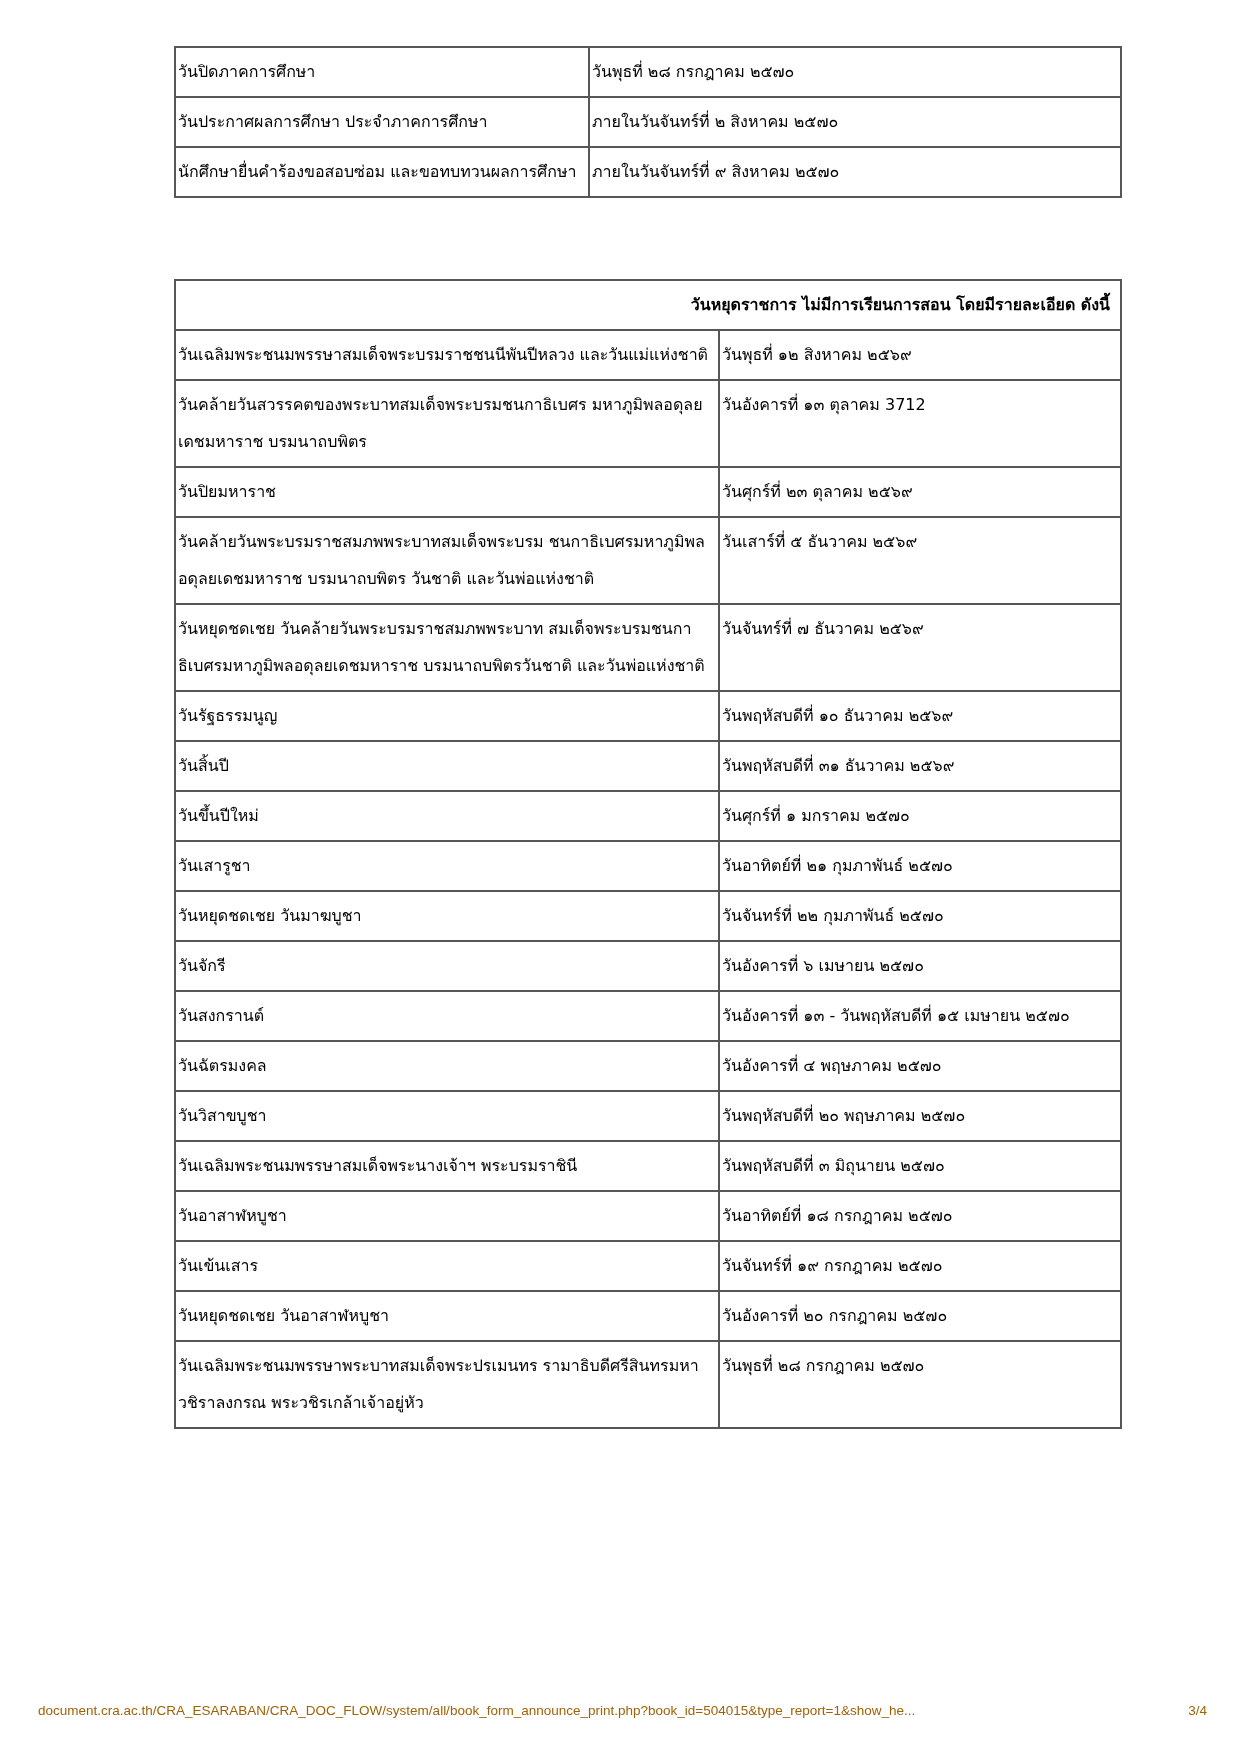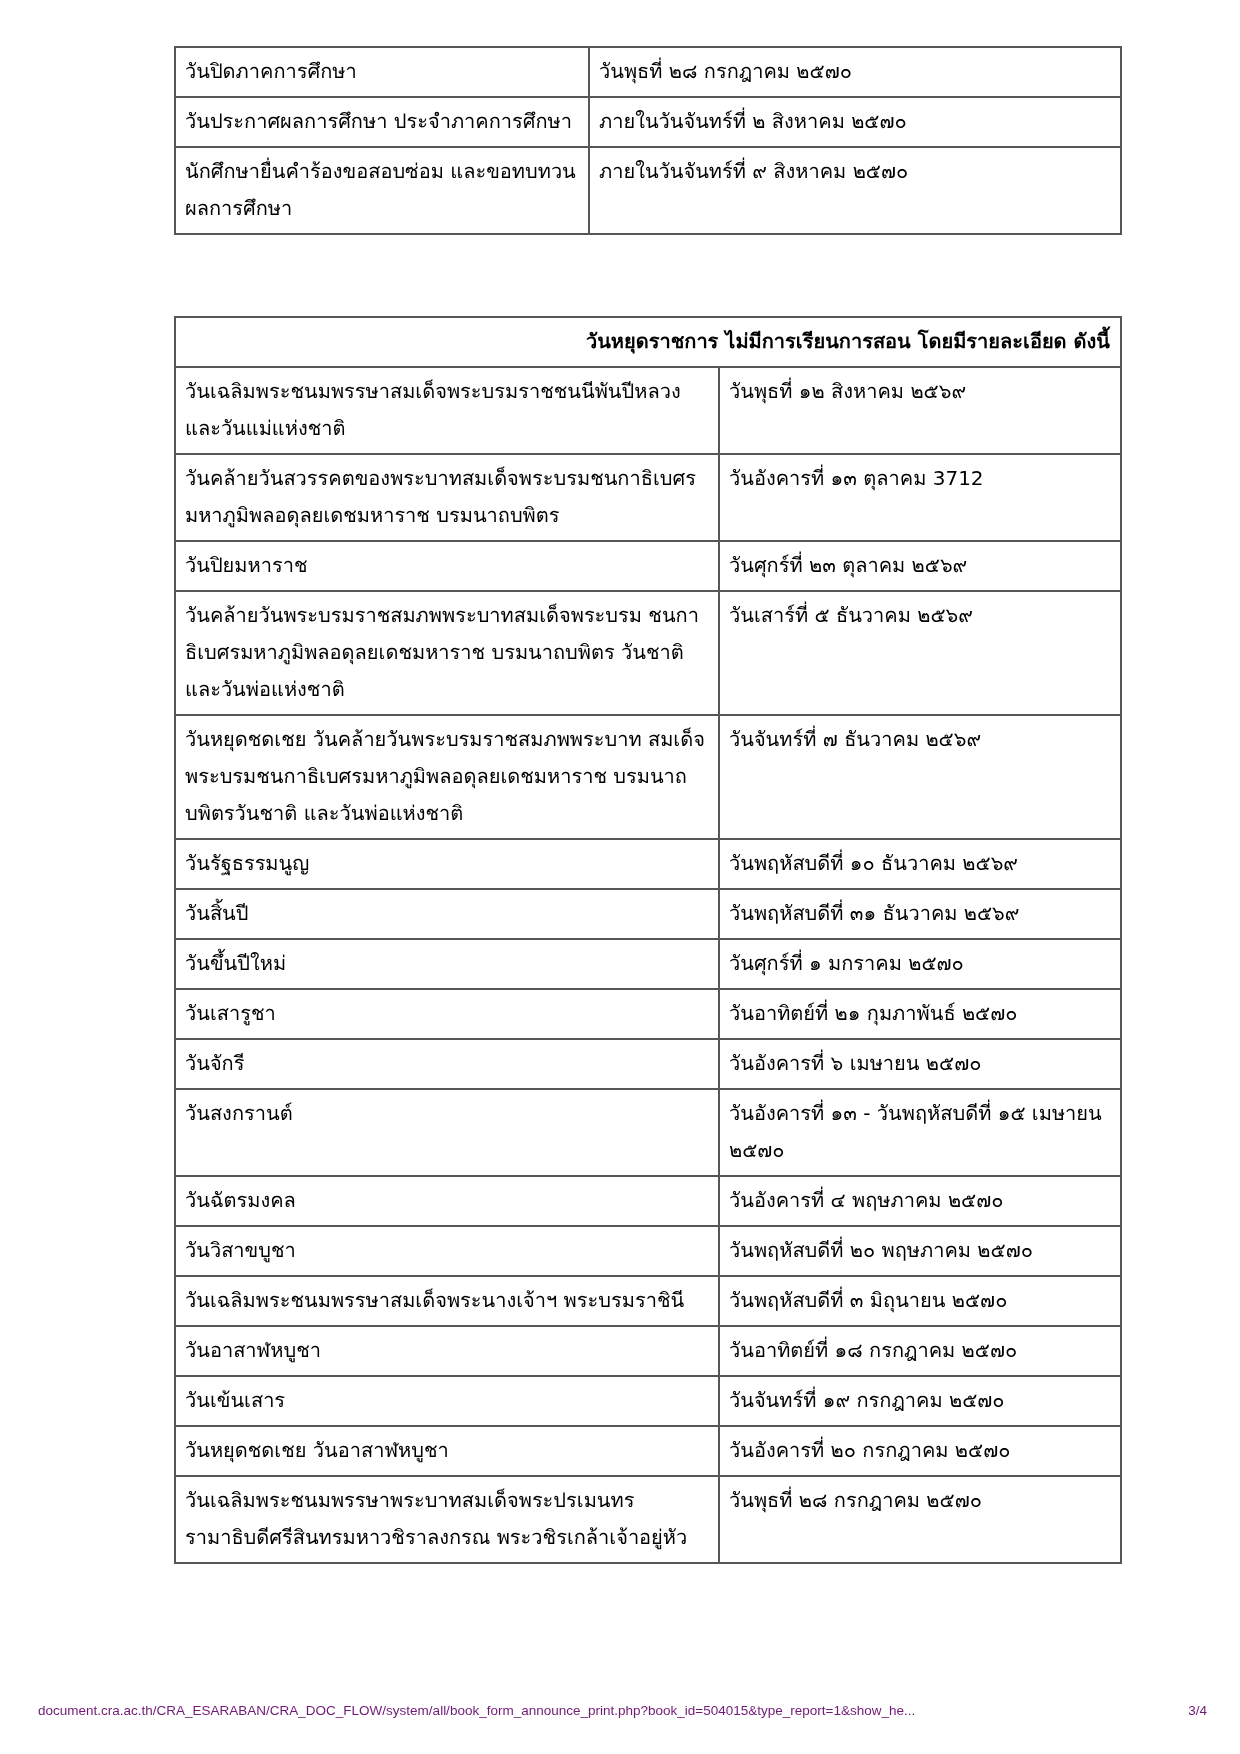--- a/index.html
+++ b/index.html
@@ -17,24 +17,24 @@
     border-collapse: collapse;
     table-layout: fixed;
     width: 946px;
     margin-left: 174px;
     background: #ffffff;
   }
   .doc-table td, .doc-table th {
     border: 2px solid #565656;
     vertical-align: top;
     text-align: left;
-    font-size: 20px;
+    font-size: 16px;
     line-height: 37px;
     font-weight: normal;
-    padding: 5px 10px 6px 9px;
+    padding: 5px 10px 6px 2px;
     overflow-wrap: break-word;
     word-break: break-word;
   }
   .doc-table th.tbl-header {
     text-align: right;
     font-weight: bold;
   }
   #schedule-table { margin-top: 46px; }
   #holiday-table  { margin-top: 81px; }
 
@@ -44,21 +44,21 @@
   #holiday-table  col.c2 { width: 402px; }
 
   .print-footer {
     position: absolute;
     left: 38px; right: 33px; top: 1703px;
     display: flex;
     justify-content: space-between;
     align-items: baseline;
     font-family: "Liberation Sans", sans-serif;
     font-size: 13.5px;
-    color: #701a75;
+    color: #a16207;
     white-space: nowrap;
   }
 </style>
 </head>
 <body>
 
 <div class="page">
 
   <table class="doc-table" id="schedule-table">
     <colgroup>
@@ -134,20 +134,24 @@
         <tr>
           <td>วันขึ้นปีใหม่</td>
           <td>วันศุกร์ที่ ๑ มกราคม ๒๕๗๐</td>
         </tr>
 
         <tr>
           <td>วันเสารูชา</td>
           <td>วันอาทิตย์ที่ ๒๑ กุมภาพันธ์ ๒๕๗๐</td>
         </tr>
 
+        <tr>
+          <td>วันหยุดชดเชย วันมาฆบูชา</td>
+          <td>วันจันทร์ที่ ๒๒ กุมภาพันธ์ ๒๕๗๐</td>
+        </tr>
 
         <tr>
           <td>วันจักรี</td>
           <td>วันอังคารที่ ๖ เมษายน ๒๕๗๐</td>
         </tr>
 
         <tr>
           <td>วันสงกรานต์</td>
           <td>วันอังคารที่ ๑๓ - วันพฤหัสบดีที่ ๑๕ เมษายน ๒๕๗๐</td>
         </tr>

